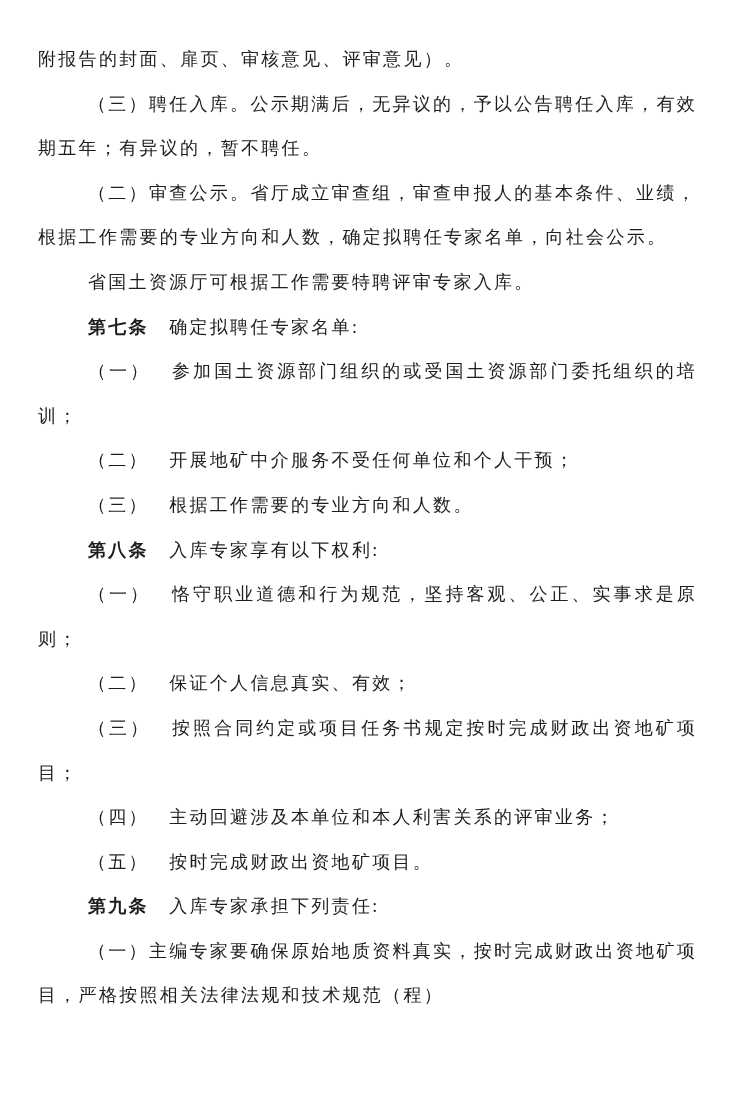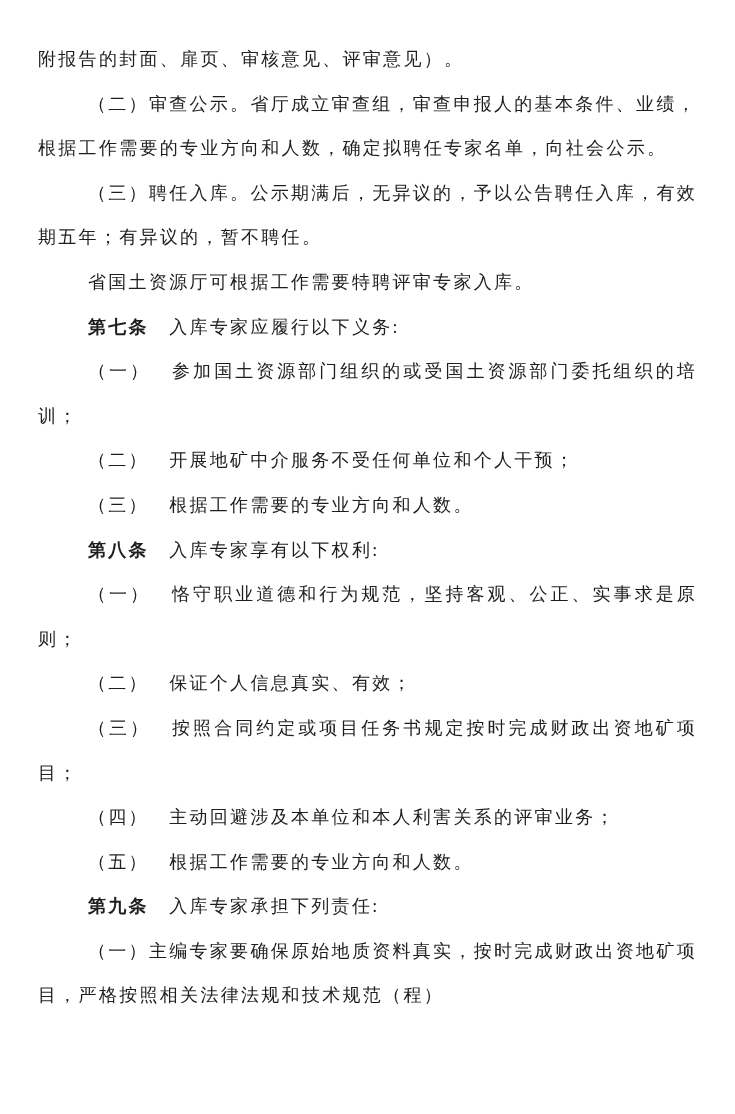--- a/index.html
+++ b/index.html
@@ -37,29 +37,29 @@
     font-family: "Liberation Sans", "DejaVu Sans", sans-serif;
     margin-top: 36px;
   }
 </style>
 </head>
 <body>
 
 <div class="page">
   <div class="doc-body" id="doc-body">
       <p class="para"><span>附报告的封面、扉页、审核意见、评审意见）。</span></p>
+      <p class="para indent"><span>（三）聘任入库。公示期满后，无异议的，予以公告聘任入库，有效期五年；有异议的，暂不聘任。</span></p>
       <p class="para indent"><span>（二）审查公示。省厅成立审查组，审查申报人的基本条件、业绩，根据工作需要的专业方向和人数，确定拟聘任专家名单，向社会公示。</span></p>
-      <p class="para indent"><span>（三）聘任入库。公示期满后，无异议的，予以公告聘任入库，有效期五年；有异议的，暂不聘任。</span></p>
       <p class="para indent"><span>省国土资源厅可根据工作需要特聘评审专家入库。</span></p>
-      <p class="para indent"><span class="lead">第七条</span><span>　入库专家应履行以下义务:</span></p>
+      <p class="para indent"><span class="lead">第七条</span><span>　确定拟聘任专家名单:</span></p>
       <p class="para indent"><span>（一）　参加国土资源部门组织的或受国土资源部门委托组织的培训；</span></p>
       <p class="para indent"><span>（二）　开展地矿中介服务不受任何单位和个人干预；</span></p>
       <p class="para indent"><span>（三）　根据工作需要的专业方向和人数。</span></p>
       <p class="para indent"><span class="lead">第八条</span><span>　入库专家享有以下权利:</span></p>
       <p class="para indent"><span>（一）　恪守职业道德和行为规范，坚持客观、公正、实事求是原则；</span></p>
       <p class="para indent"><span>（二）　保证个人信息真实、有效；</span></p>
       <p class="para indent"><span>（三）　按照合同约定或项目任务书规定按时完成财政出资地矿项目；</span></p>
       <p class="para indent"><span>（四）　主动回避涉及本单位和本人利害关系的评审业务；</span></p>
-      <p class="para indent"><span>（五）　根据工作需要的专业方向和人数。</span></p>
+      <p class="para indent"><span>（五）　按时完成财政出资地矿项目。</span></p>
       <p class="para indent"><span class="lead">第九条</span><span>　入库专家承担下列责任:</span></p>
       <p class="para indent"><span>（一）主编专家要确保原始地质资料真实，按时完成财政出资地矿项目，严格按照相关法律法规和技术规范（程）</span></p>
     </div>
 </div>
 
 </body></html>

